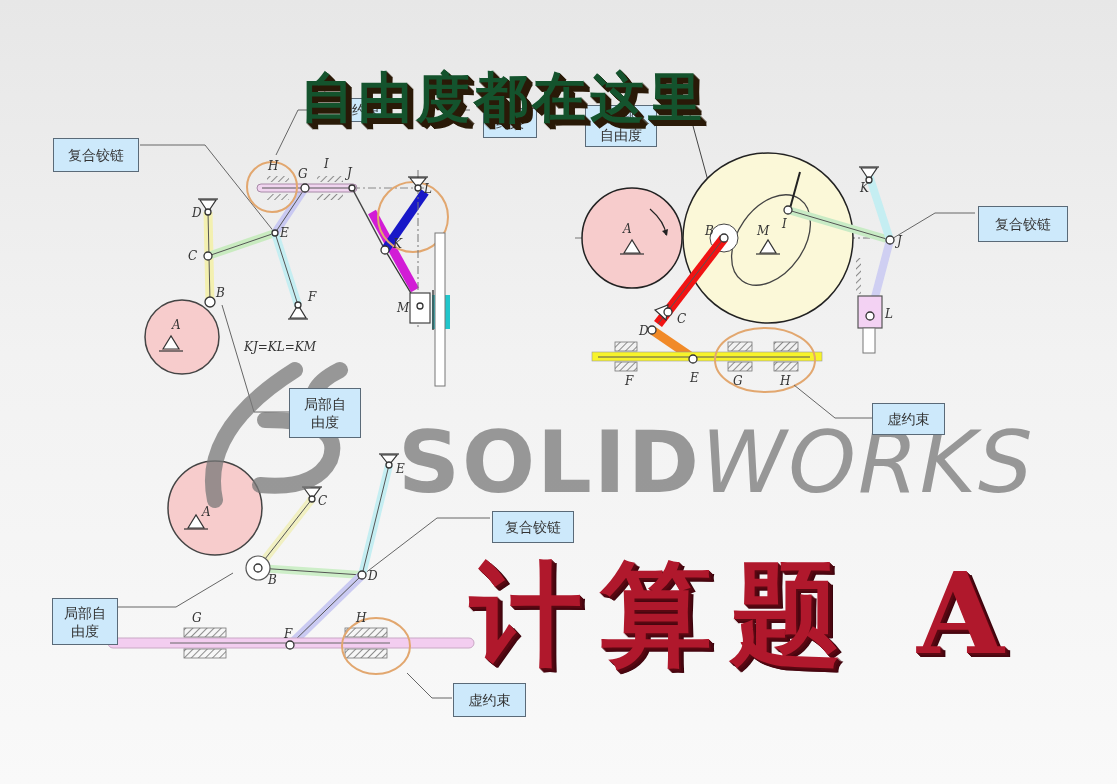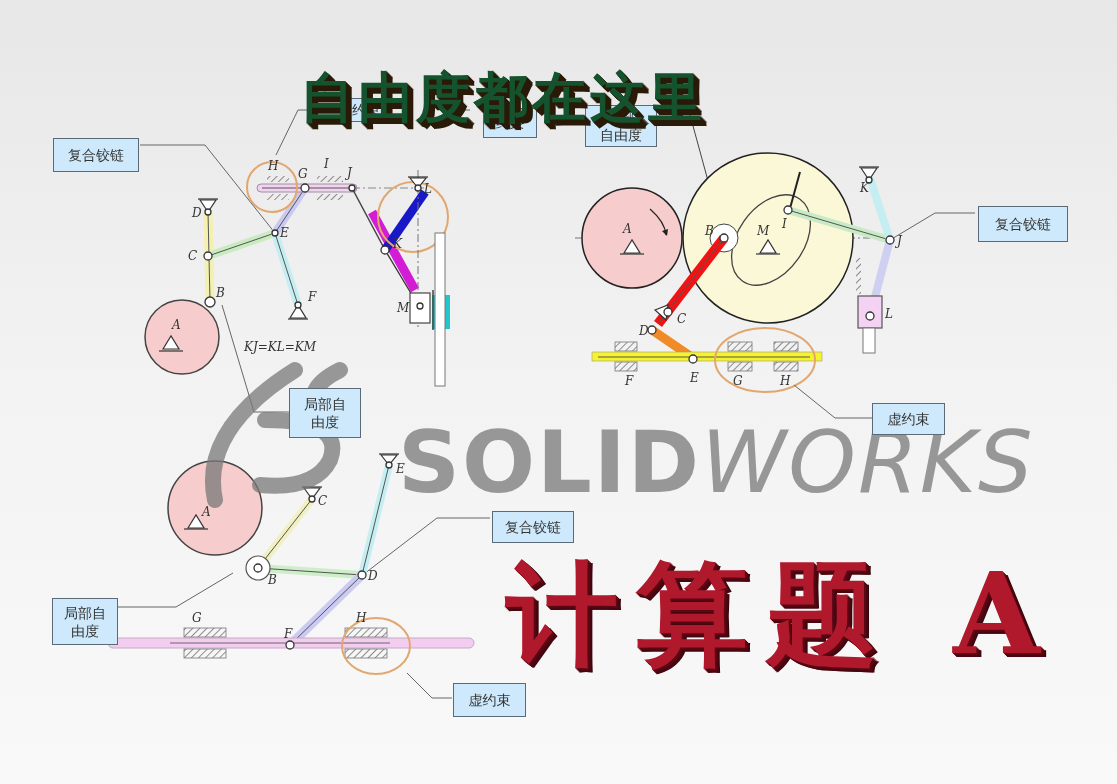--- a/index.html
+++ b/index.html
@@ -10,21 +10,21 @@
   .lbl{position:absolute;background:#cde9fb;border:1.5px solid #5a6a78;
        color:#333;font-size:14px;text-align:center;line-height:18px;
        box-sizing:border-box;display:flex;align-items:center;justify-content:center;}
   .title-top{position:absolute;left:300px;top:62px;width:560px;text-align:left;
        font-family:"DejaVu Serif",serif;font-weight:bold;font-size:54px;letter-spacing:4px;
        color:#14532d;
        text-shadow:1px 1px 0 #2a1a08,2px 2px 0 #2a1a08,3px 3px 0 #2a1a08,4px 4px 0 #2a1a08,5px 5px 0 #2a1a08,6px 6px 0 #2a1a08;}
   .title-bottom{position:absolute;left:470px;top:540px;
        font-family:"DejaVu Serif",serif;font-weight:bold;font-size:112px;letter-spacing:18px;
        color:#b0182c;
-       text-shadow:1px 1px 0 #5a0812,2px 2px 0 #5a0812,3px 3px 0 #4a0610,4px 4px 0 #4a0610,5px 4px 0 #3a040c;margin-left:36px;}
+       text-shadow:1px 1px 0 #5a0812,2px 2px 0 #5a0812,3px 3px 0 #4a0610,4px 4px 0 #4a0610,5px 4px 0 #3a040c;}
   .wm{position:absolute;left:398px;top:412px;font-family:"DejaVu Sans",sans-serif;
        font-size:86px;color:rgba(120,120,120,0.75);letter-spacing:2px;white-space:nowrap;}
   .wm b{font-weight:bold;}
   .wm span{font-weight:normal;font-style:italic;}
   .ital{font-family:"DejaVu Serif",serif;font-style:italic;font-size:12px;fill:#333;}
 </style>
 </head>
 <body>
 
 <svg class="main" width="1117" height="784" viewBox="0 0 1117 784">

